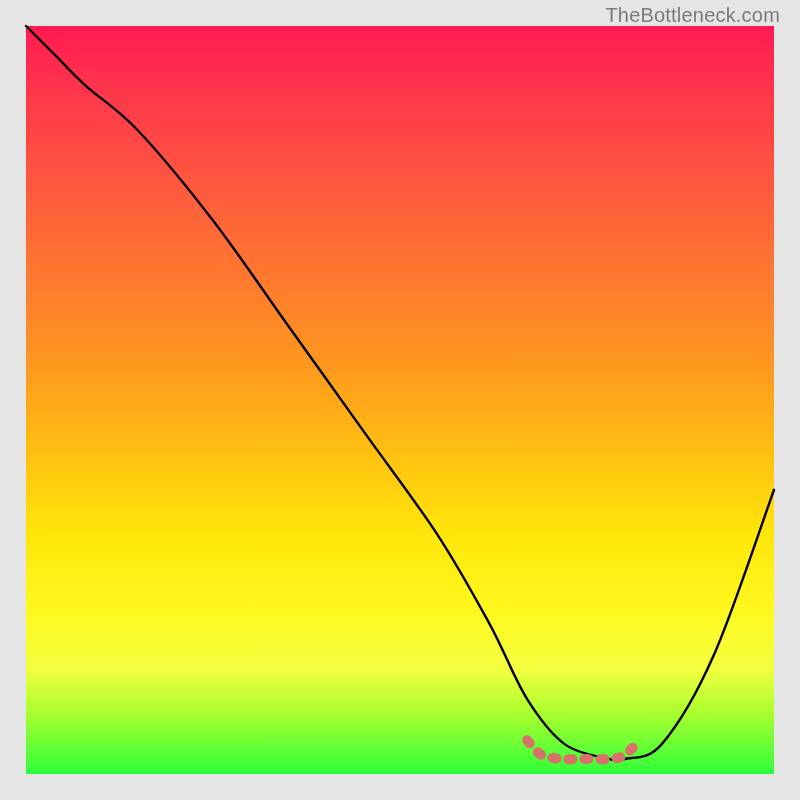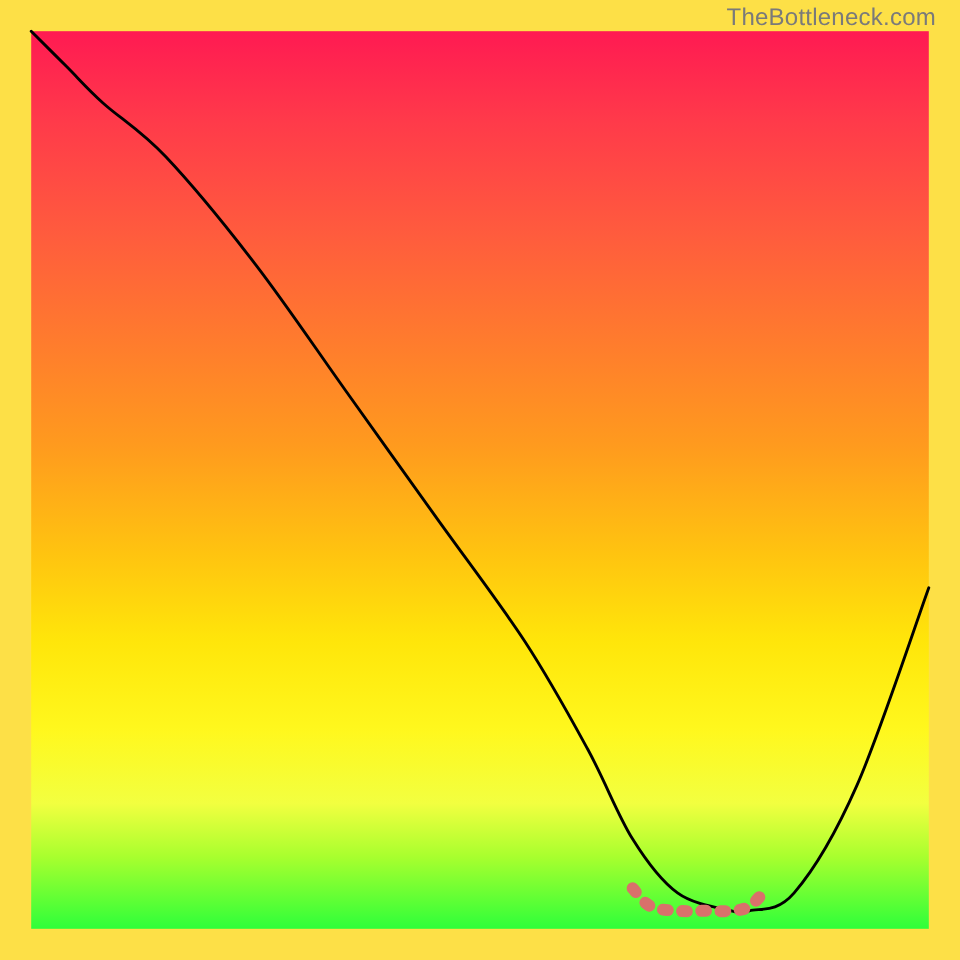--- a/index.html
+++ b/index.html
@@ -8,21 +8,21 @@
     width: 800px;
     height: 800px;
     background: #000;
     overflow: hidden;
     font-family: Arial, Helvetica, sans-serif;
   }
   .frame {
     position: relative;
     width: 800px;
     height: 800px;
-    background: #fde047;
+    background: #e5e5e5;
   }
   .plot-area {
     position: absolute;
     left: 26px;
     top: 26px;
     width: 748px;
     height: 748px;
     
     background: linear-gradient(to bottom,
       #ff1a52 0%,

